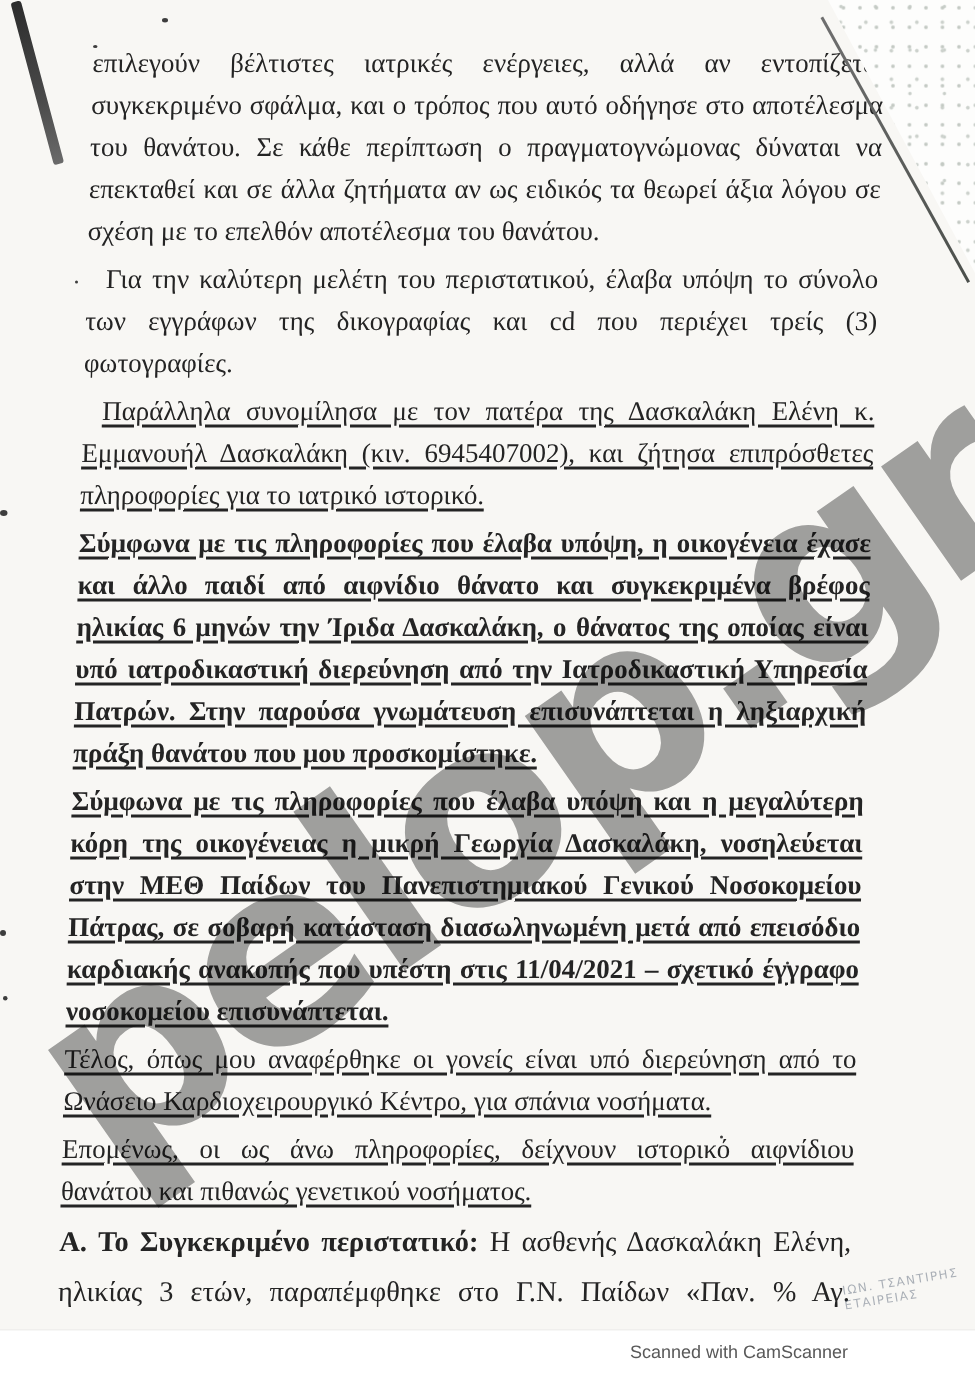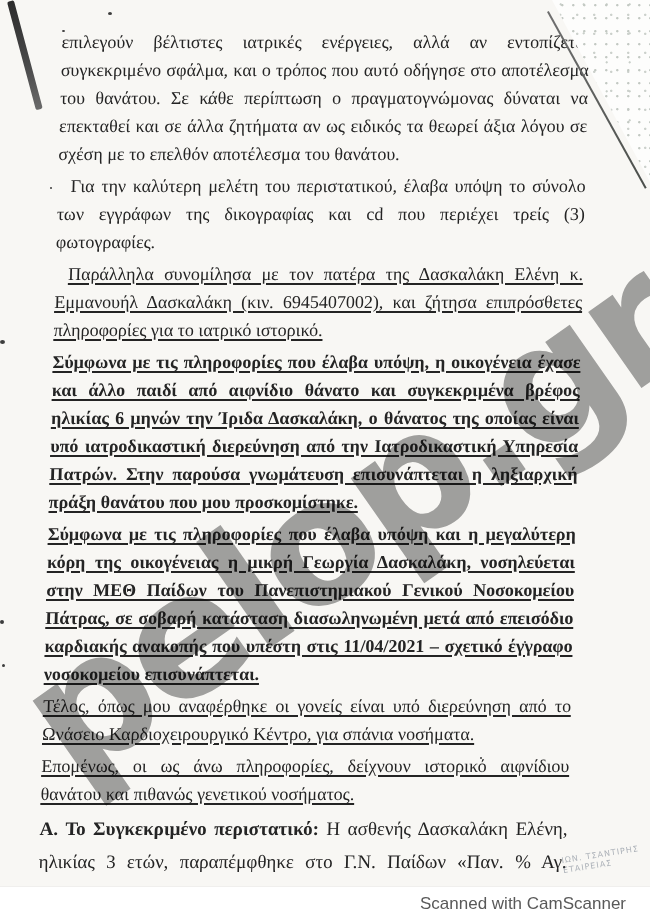--- a/index.html
+++ b/index.html
@@ -64,21 +64,21 @@
     font-family:"DejaVu Sans", sans-serif;font-size:8px;line-height:10px;
     letter-spacing:1px;color:rgba(62,76,98,0.42);white-space:nowrap;
   }
   
   .footer{
     position:absolute;left:0;top:886px;width:650px;height:30px;
     background:#ffffff;border-top:1px solid #f0efed;z-index:6;
   }
   .footer span{
     position:absolute;left:420px;top:7px;
-    font-family:"Liberation Sans", sans-serif;font-size:17px;color:#595959;
+    font-family:"Liberation Sans", sans-serif;font-size:12px;color:#595959;
   }
 </style>
 </head>
 <body>
 
 <div class="page">
 
   <div class="streak-topleft"></div>
   <div class="corner-noise"></div>
   <div class="diag-line"></div>

